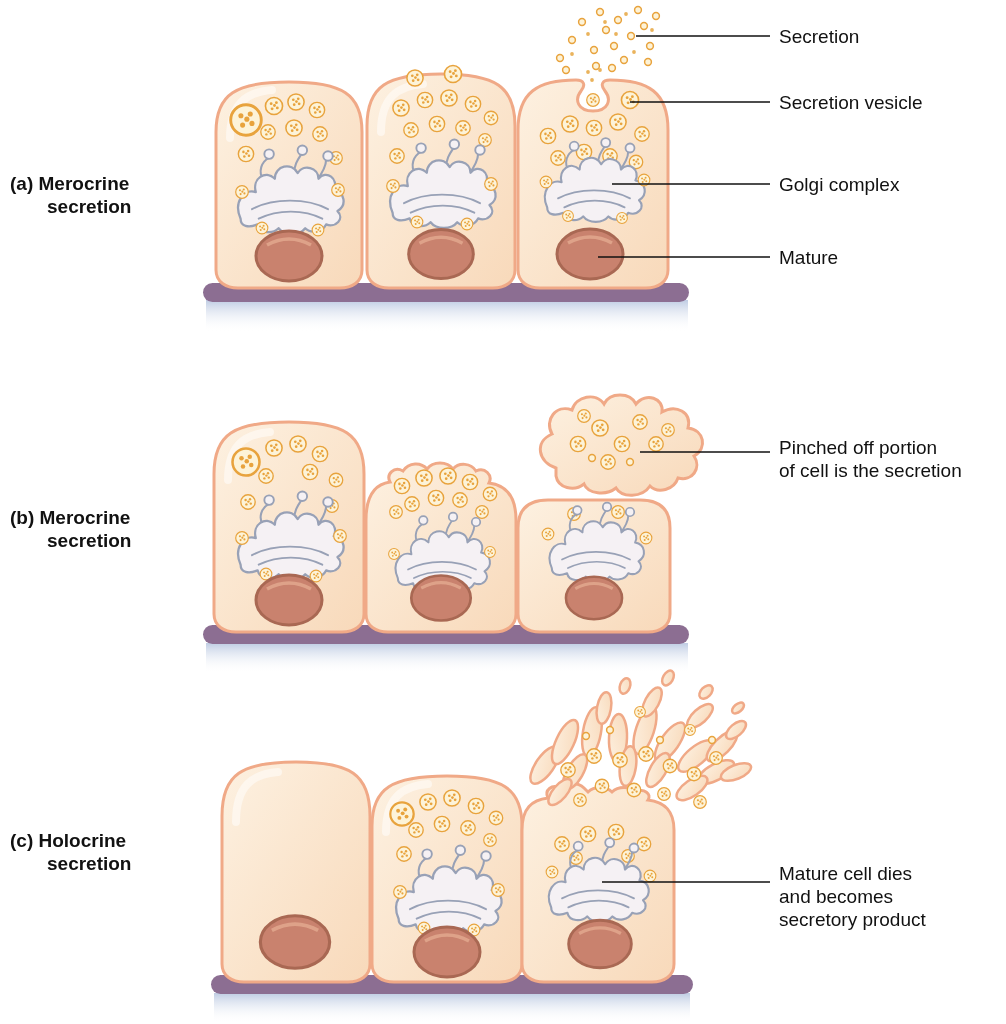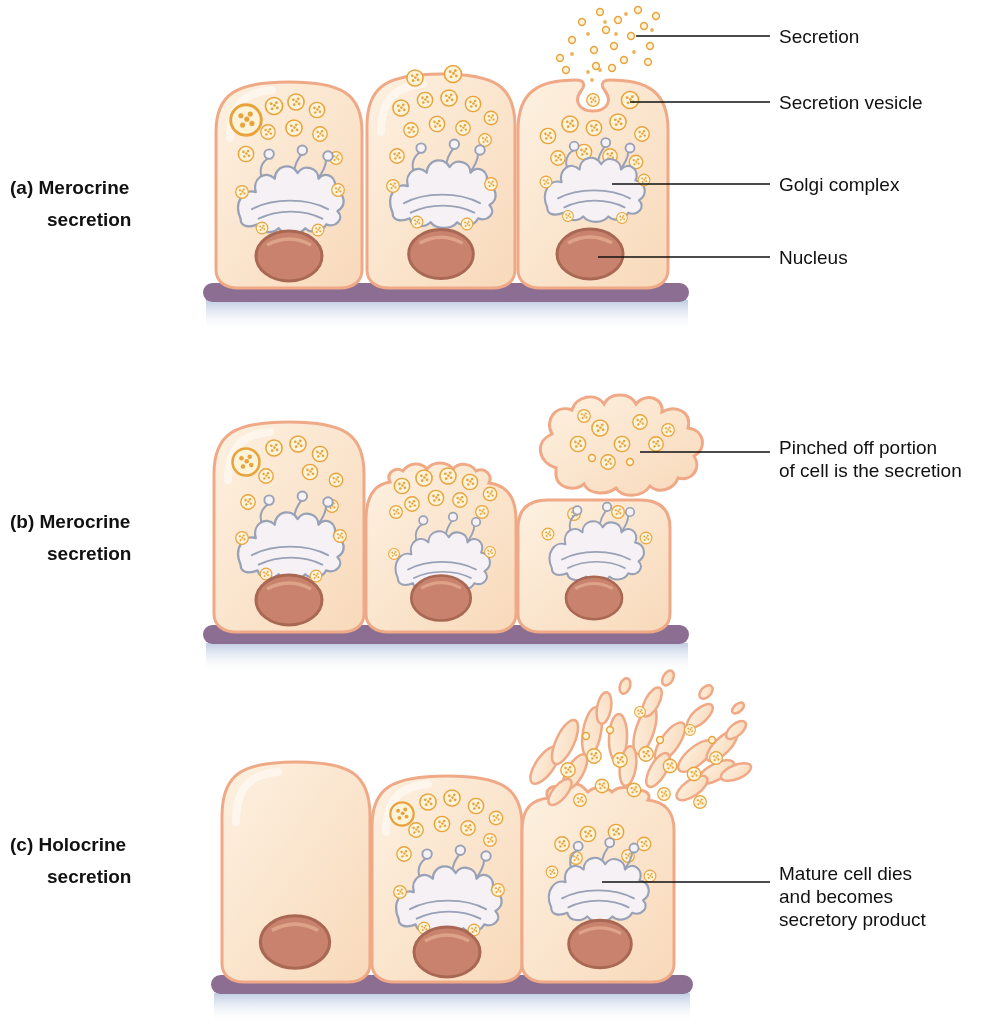--- a/index.html
+++ b/index.html
@@ -9,21 +9,21 @@
     background:#ffffff;
     font-family:"Liberation Sans", sans-serif;
     overflow:hidden;
   }
   #diagram-svg{position:absolute;left:0;top:0;}
   .side-label{
     position:absolute;
     left:10px;
     font-weight:bold;
     font-size:19px;
-    line-height:32px;
+    line-height:23px;
     color:#111111;
     white-space:pre-line;
     padding-left:37px;
     text-indent:-37px;
   }
   .annot{
     position:absolute;
     left:779px;
     font-size:19px;
     line-height:23px;
@@ -386,20 +386,20 @@
   <div class="side-label" style="top:172px">(a) Merocrine
 secretion</div>
   <div class="side-label" style="top:506px">(b) Merocrine
 secretion</div>
   <div class="side-label" style="top:829px">(c) Holocrine
 secretion</div>
 
   <div class="annot" style="top:25px">Secretion</div>
   <div class="annot" style="top:91px">Secretion vesicle</div>
   <div class="annot" style="top:173px">Golgi complex</div>
-  <div class="annot" style="top:246px">Nucleus</div>
+  <div class="annot" style="top:246px">Mature</div>
   <div class="annot" style="top:862px">Mature cell dies
 and becomes
 secretory product</div>
   <div class="annot" style="top:436px">Pinched off portion
 of cell is the secretion</div>
 
 </div>
 
 </body></html>

